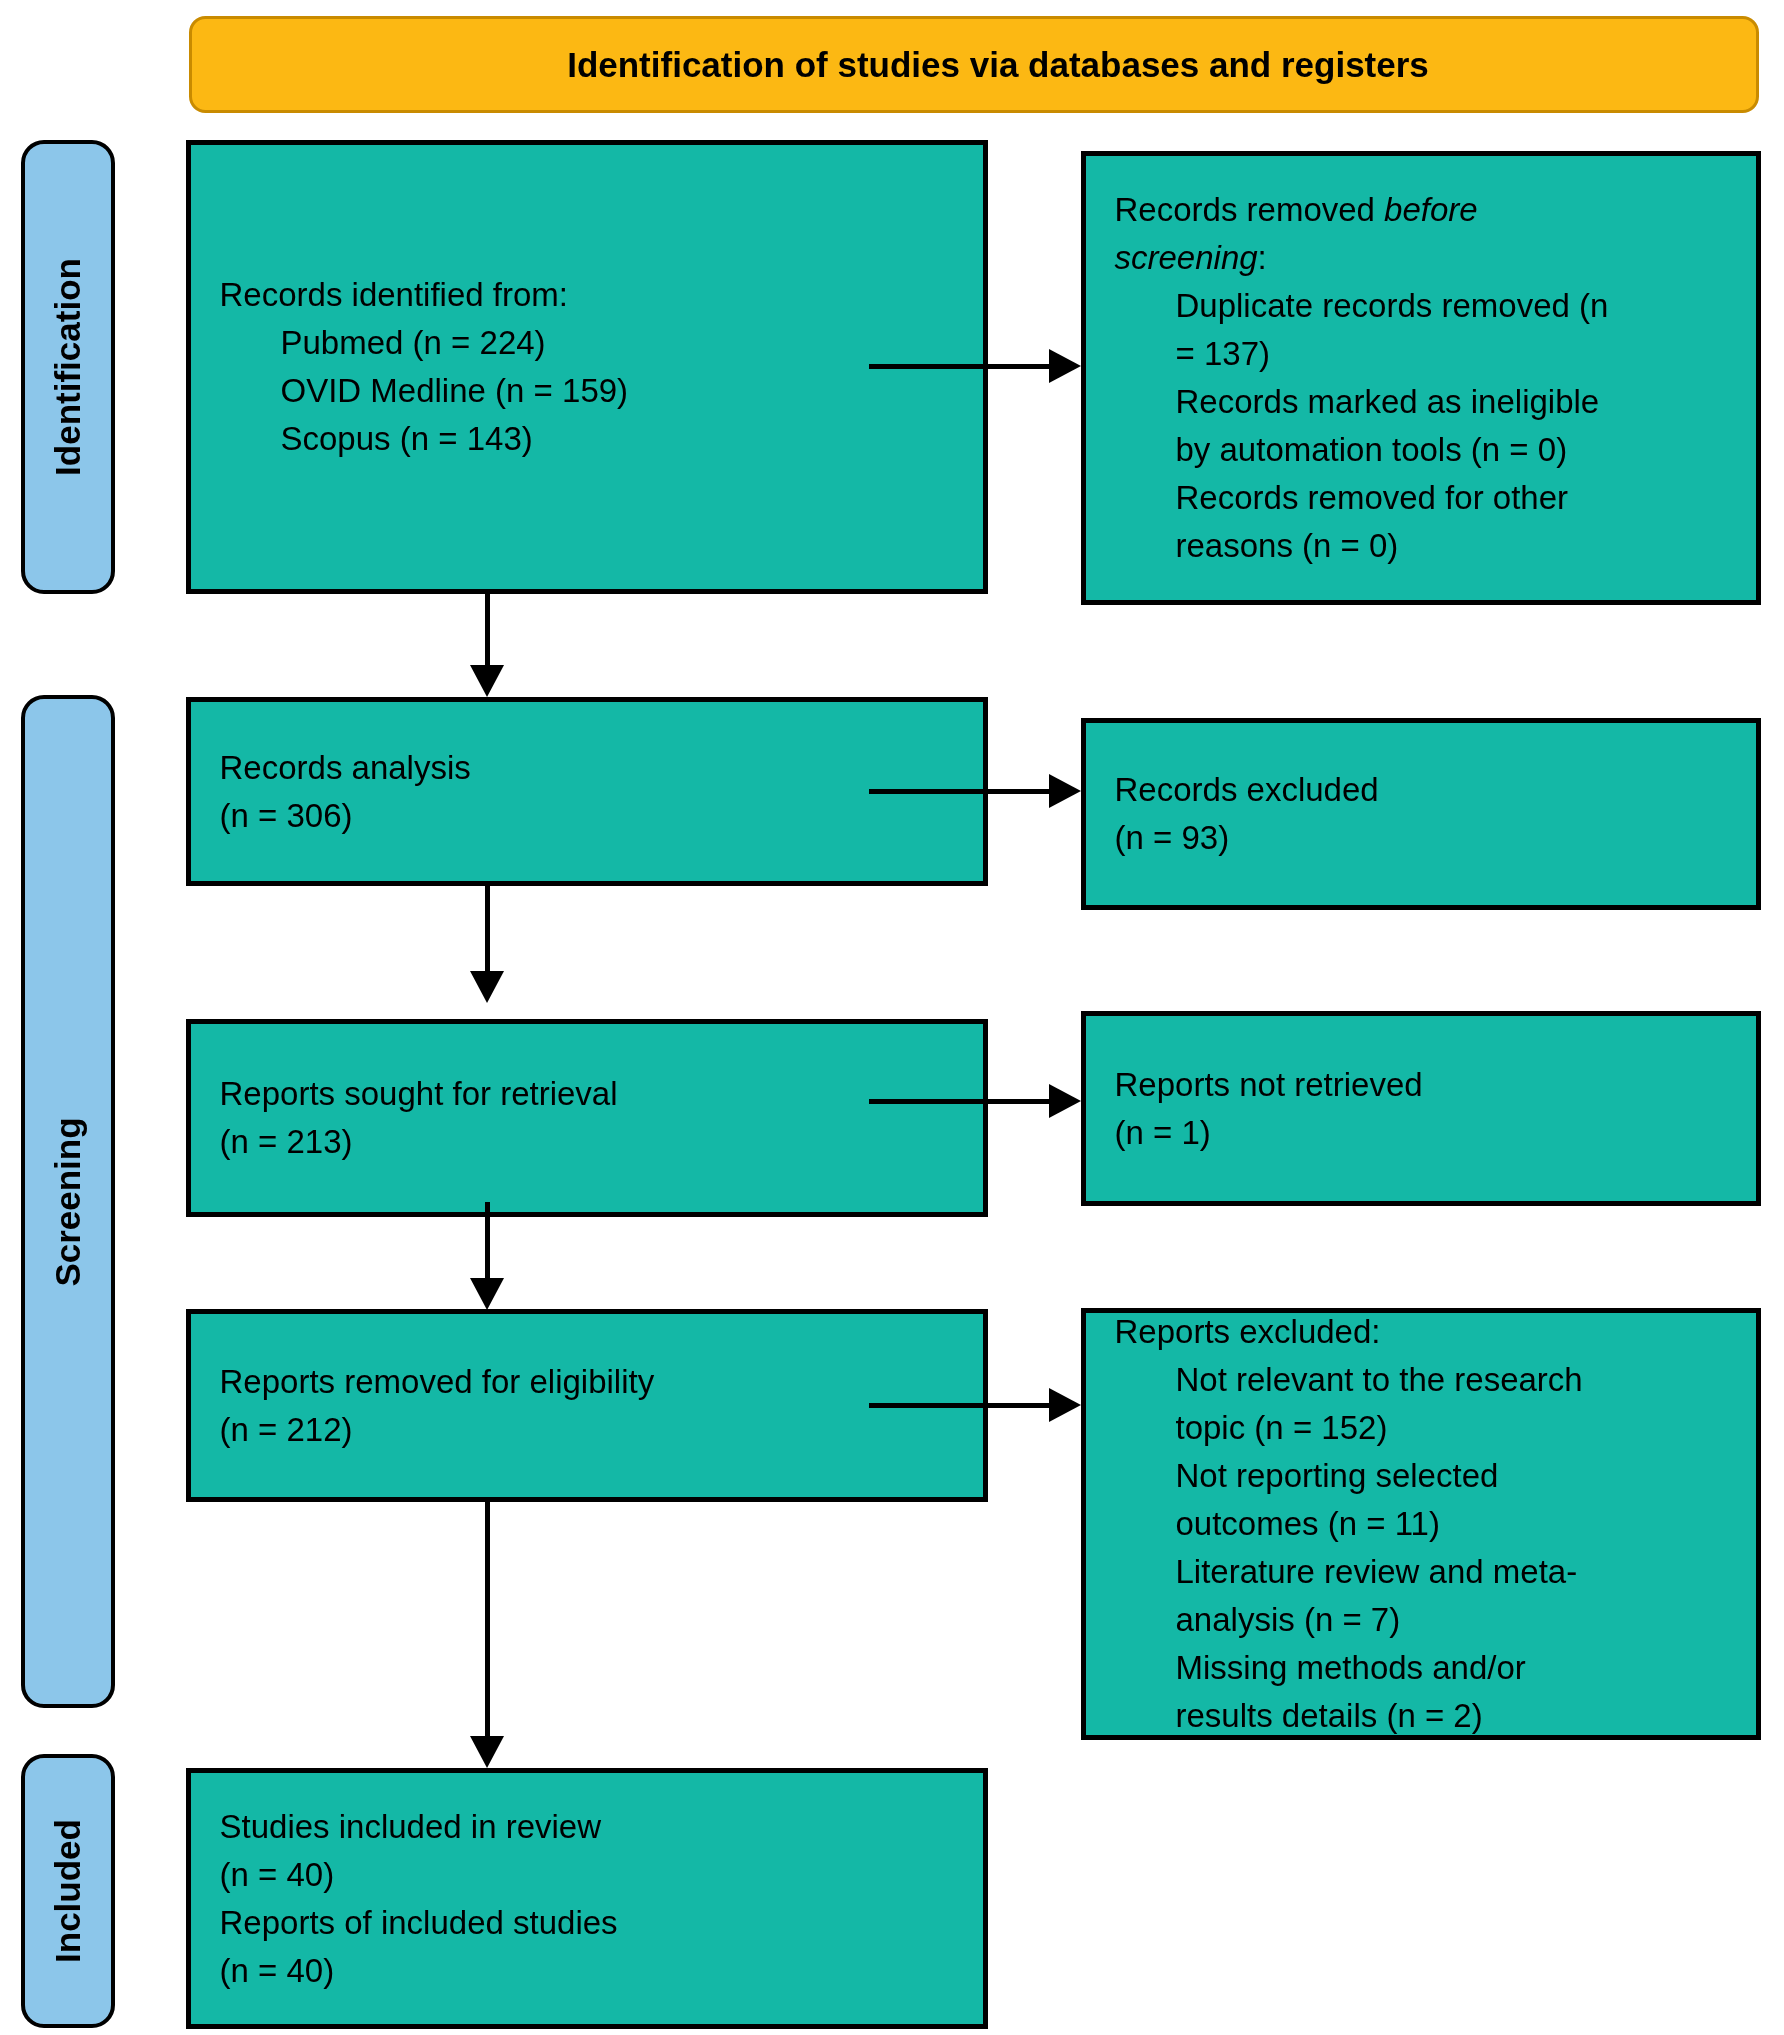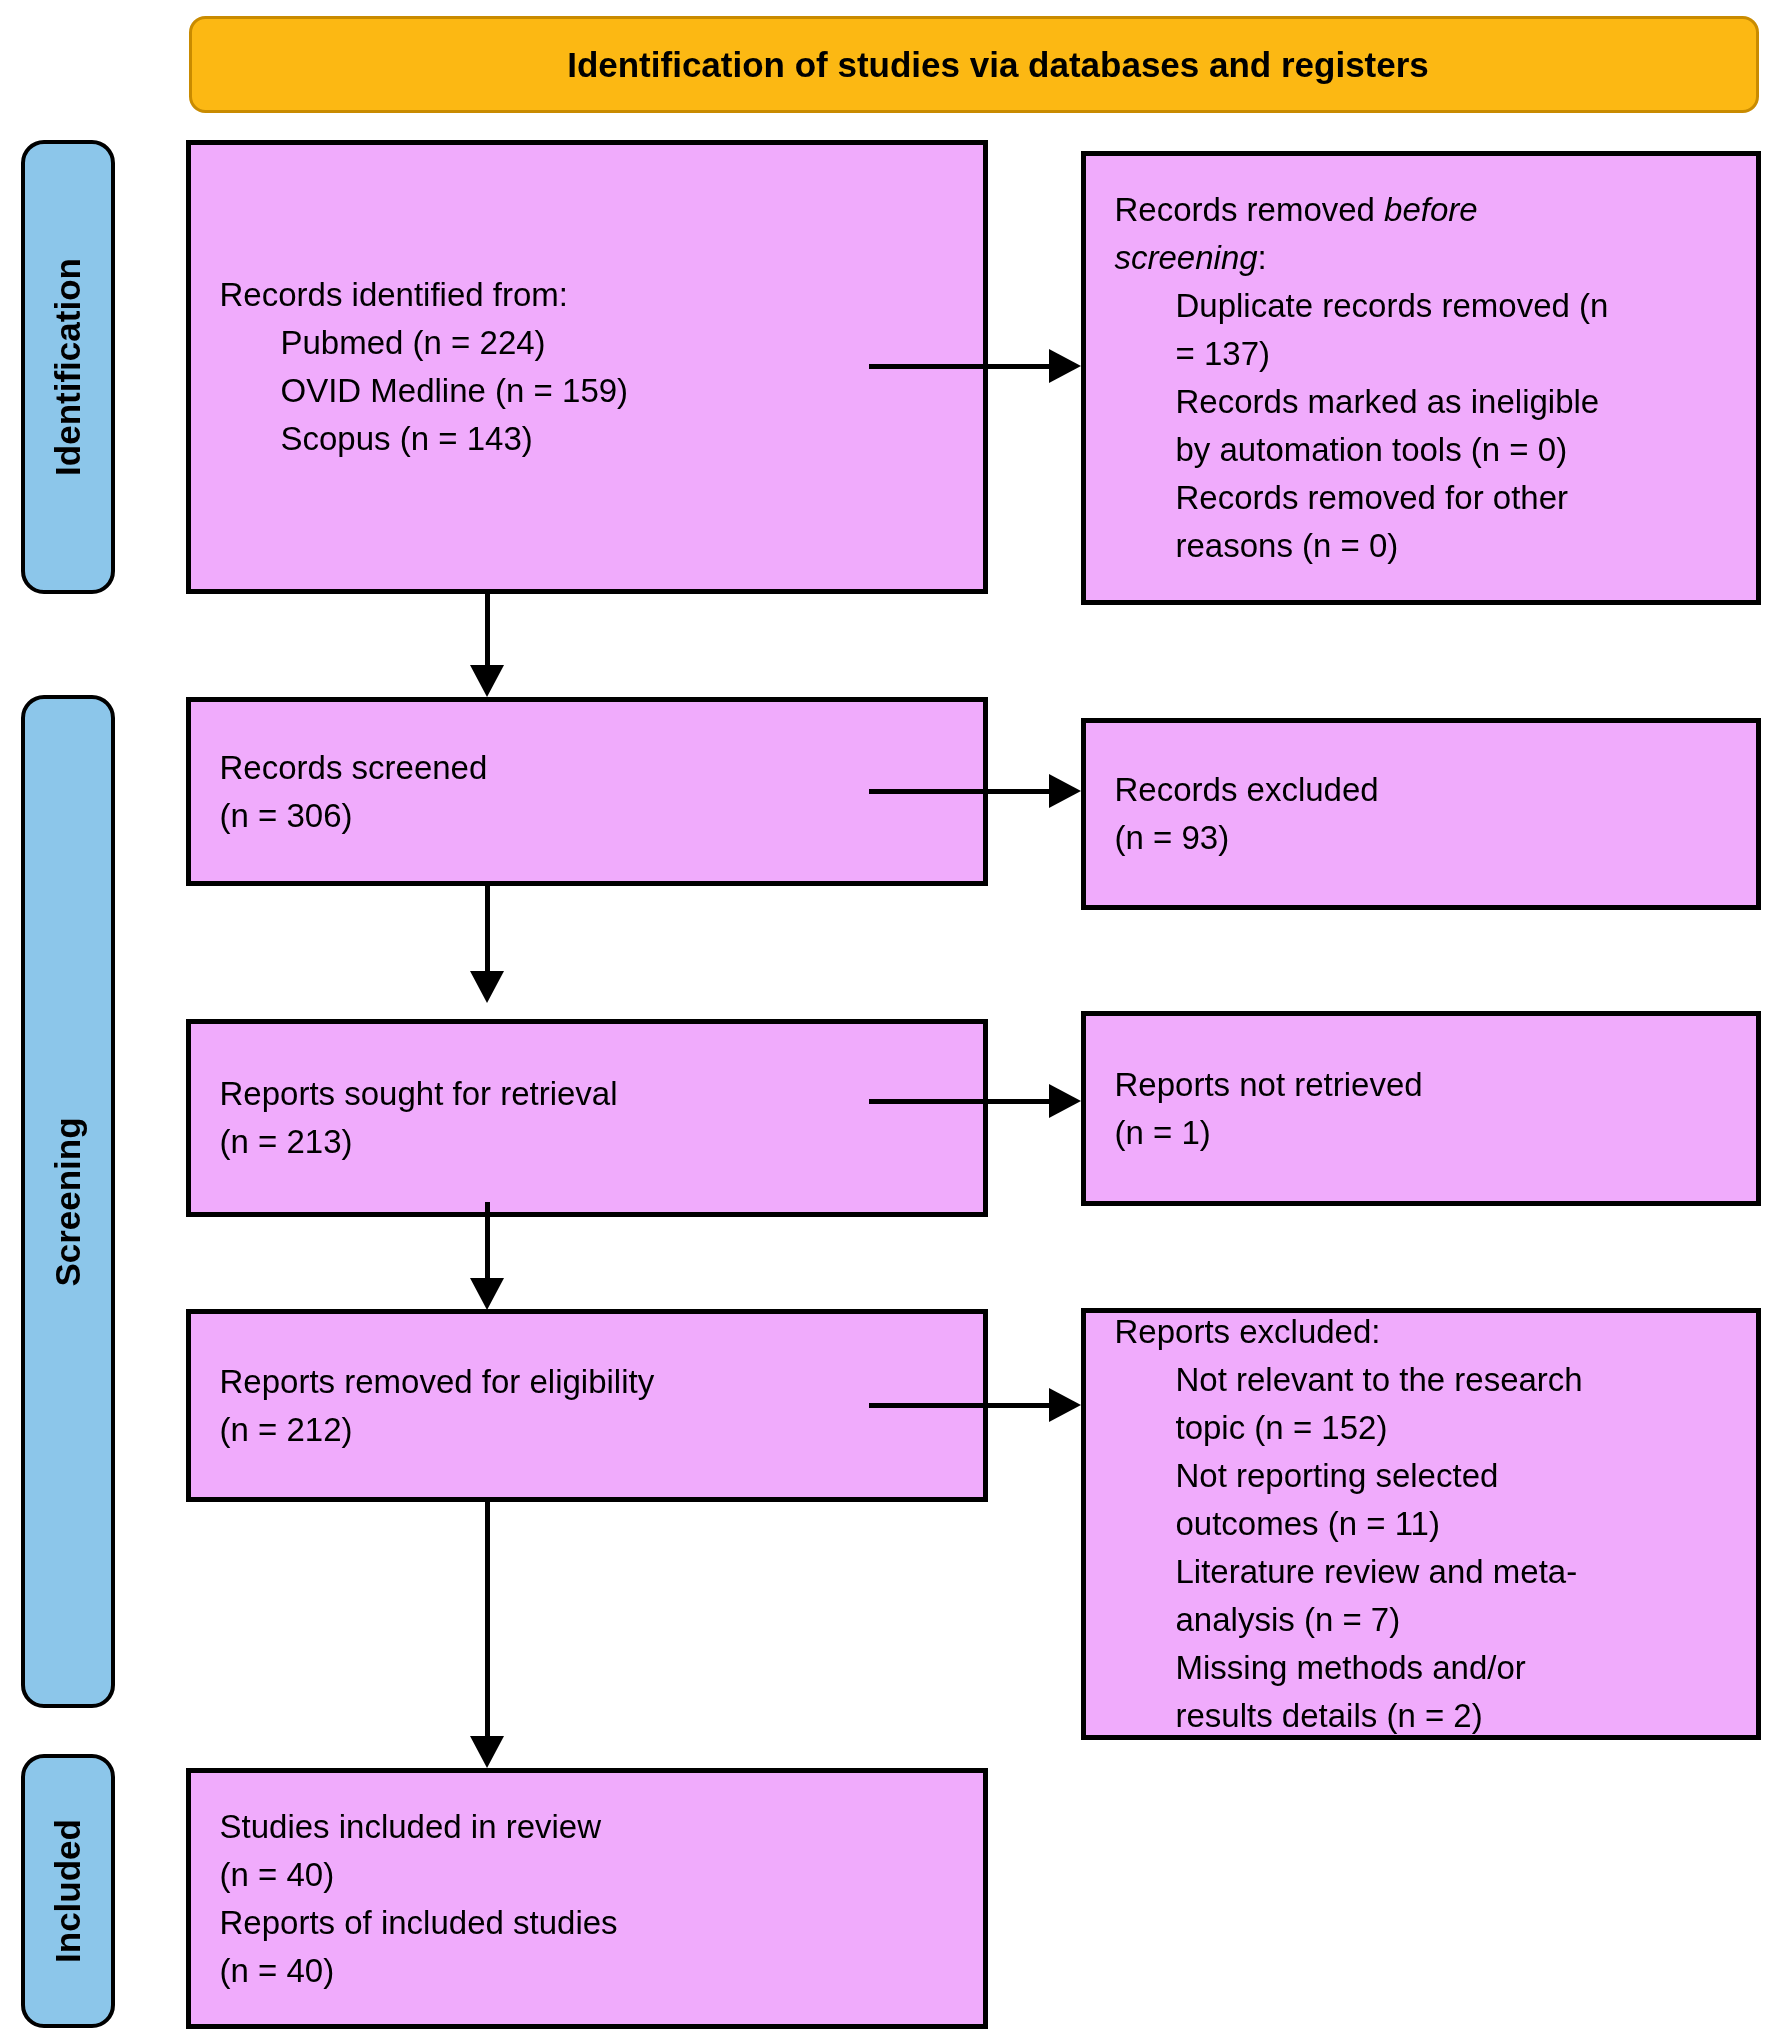--- a/index.html
+++ b/index.html
@@ -49,21 +49,21 @@
     white-space: nowrap;
     font-size: 35px; font-weight: bold;
   }
   #stage-identification { top: 140px;  height: 454px; }
   #stage-screening      { top: 695px; height: 1013px; }
   #stage-included       { top: 1754px; height: 274px; }
 
   
   .box {
     position: absolute;
-    background: #f0abfc;
+    background: #14b8a6;
     border: 5px solid var(--box_border);
     box-sizing: border-box;
     display: flex; flex-direction: column; justify-content: center;
     padding: 11px 20px 11px 28.5px;
     font-size: 33px; line-height: 48px;
   }
   .box .line { white-space: nowrap; }
   .box .ind  { padding-left: 61px; }
   .it { font-style: italic; }
 
@@ -138,21 +138,21 @@
   </div>
 
   <div class="box col-left" id="box-records-identified">
     <div class="line">Records identified from:</div>
     <div class="line ind">Pubmed (n = 224)</div>
     <div class="line ind">OVID Medline (n = 159)</div>
     <div class="line ind">Scopus (n = 143)</div>
   </div>
 
   <div class="box col-left" id="box-records-screened">
-    <div class="line">Records screened</div>
+    <div class="line">Records analysis</div>
     <div class="line">(n = 306)</div>
   </div>
 
   <div class="box col-left" id="box-reports-sought">
     <div class="line">Reports sought for retrieval</div>
     <div class="line">(n = 213)</div>
   </div>
 
   <div class="box col-left" id="box-reports-assessed">
     <div class="line">Reports removed for eligibility</div>

